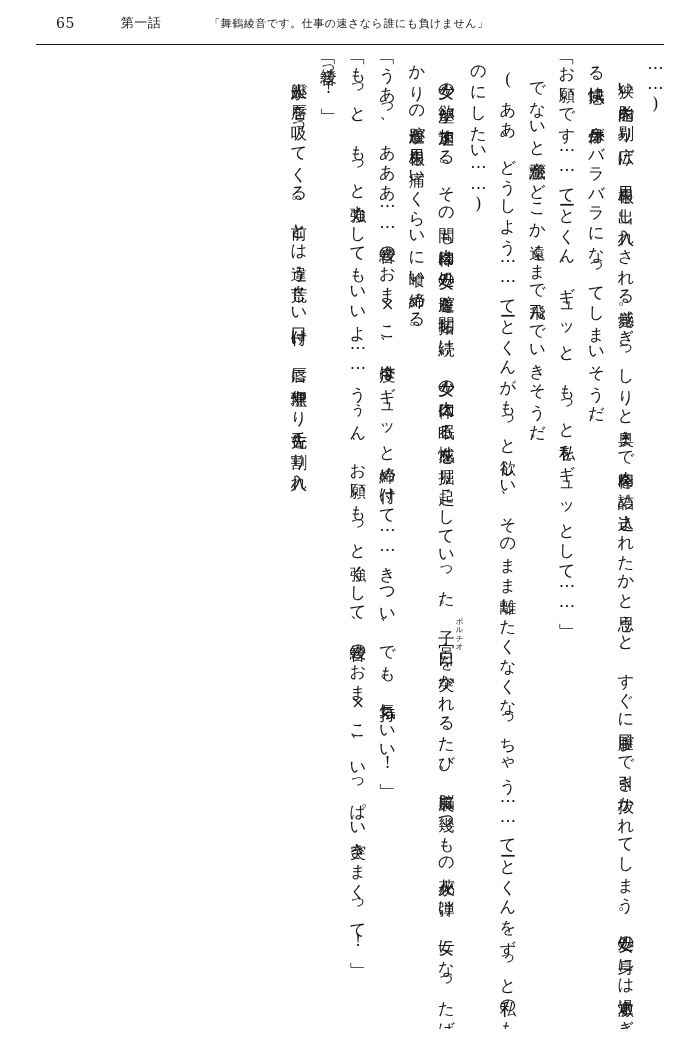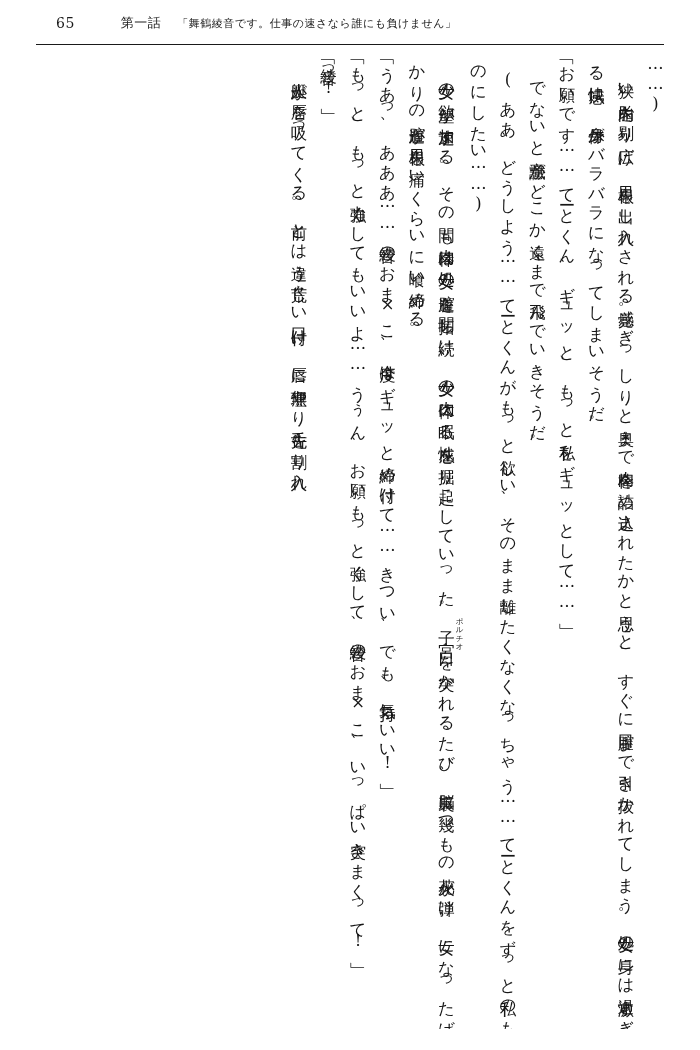--- a/index.html
+++ b/index.html
@@ -41,21 +41,21 @@
     color: #1a1a1a;
     white-space: nowrap;
   }
   .page-number {
     font-size: 14px;
     margin-right: 46px;
     font-family: "DejaVu Serif", "Liberation Serif", serif;
   }
   .chapter-label {
     font-size: 13px;
-    margin-right: 16px;
+    margin-right: 48px;
   }
   .running-title {
     font-size: 11px;
   }
   .header-rule {
     position: absolute;
     top: 44px;
     left: 36px;
     width: 628px;
     height: 1px;

